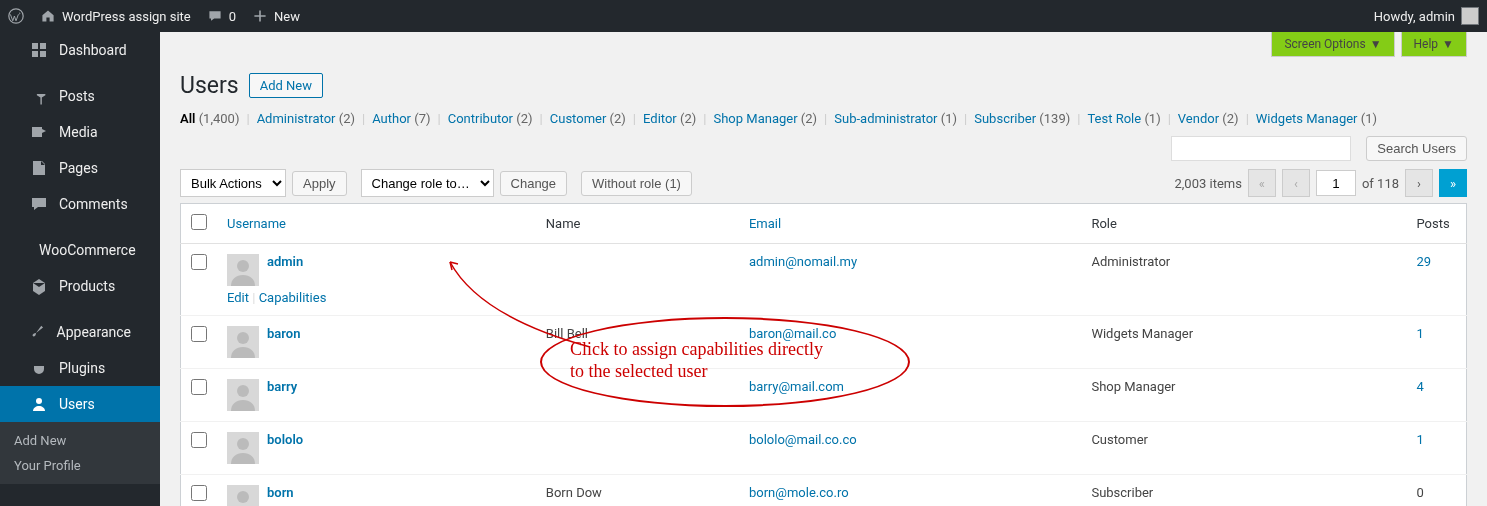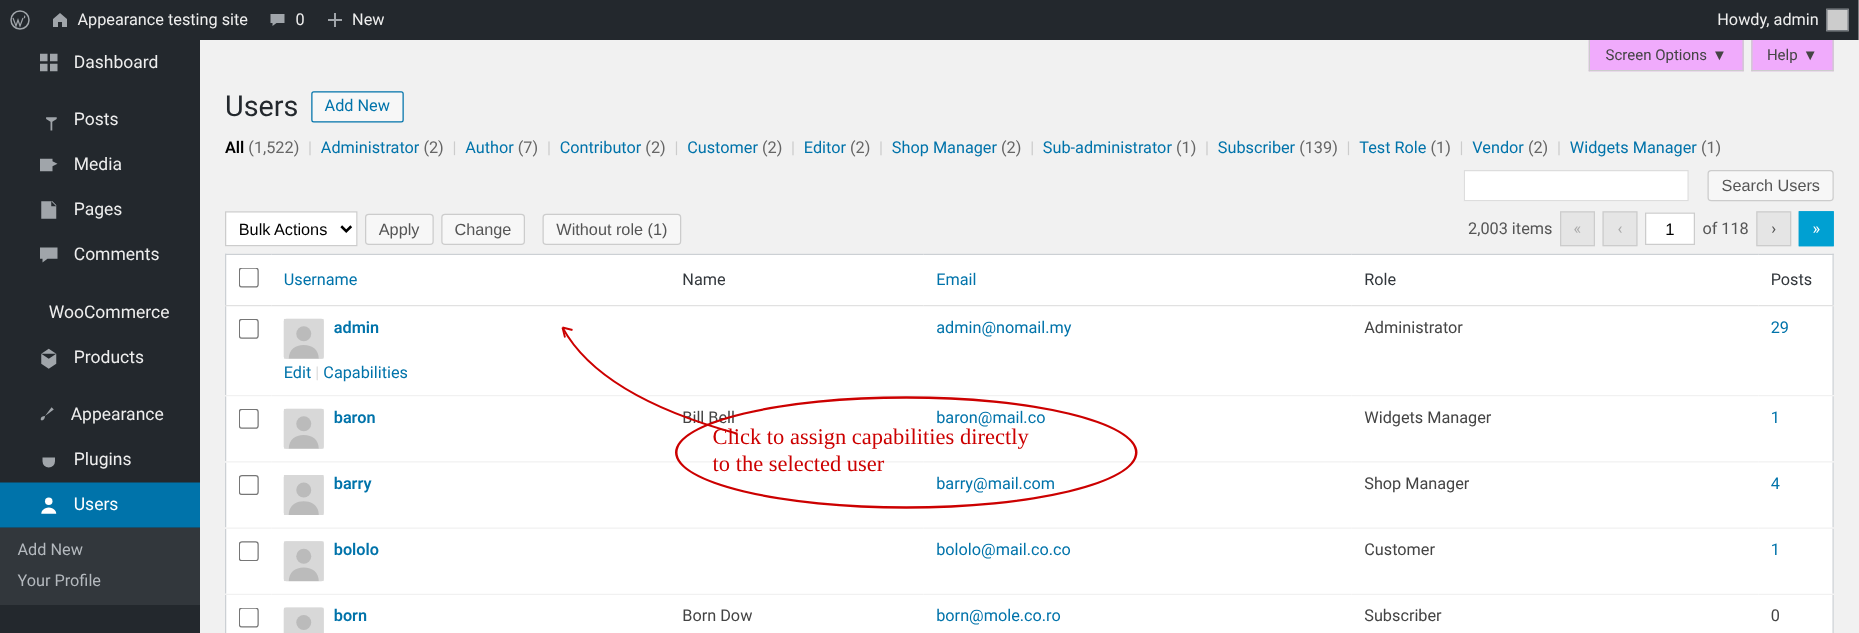--- a/index.html
+++ b/index.html
@@ -24,21 +24,21 @@
 #sidebar .menu-item.active svg { fill: #fff; }
 #sidebar .menu-item.active::after { content: ""; position: absolute; right: -8px; top: 50%; margin-top: -8px; border: 8px solid transparent; border-right-color: #f1f1f1; }
 #sidebar .submenu { background: #32373c; padding: 6px 0; }
 #sidebar .submenu .sub { padding: 5px 12px 5px 14px; color: #b4b9be; cursor: pointer; font-size: 13px; }
 #sidebar .submenu .sub.active { color: #fff; font-weight: 600; }
 
 #content { flex: 1; padding: 10px 20px 40px 20px; background: #f1f1f1; position: relative; }
 
 
 .screen-meta { position: absolute; right: 20px; top: 0; display: flex; gap: 6px; }
-.screen-meta .btn { background: #f0abfc; border: 1px solid #ccc; border-top: none; padding: 5px 12px; font-size: 12px; cursor: pointer; display: flex; align-items: center; gap: 4px; }
+.screen-meta .btn { background: #84cc16; border: 1px solid #ccc; border-top: none; padding: 5px 12px; font-size: 12px; cursor: pointer; display: flex; align-items: center; gap: 4px; }
 
 
 .heading { display: flex; align-items: center; gap: 10px; margin-top: 30px; margin-bottom: 12px; }
 .heading h1 { font-size: 23px; font-weight: 400; color: #23282d; }
 .heading .page-action { border: 1px solid #0073aa; color: #0073aa; background: #f7f7f7; padding: 4px 10px; font-size: 13px; cursor: pointer; border-radius: 2px; }
 
 
 .subsubsub { display: flex; flex-wrap: wrap; gap: 4px; margin-bottom: 10px; color: #666; }
 .subsubsub .filt { color: #0073aa; cursor: pointer; }
 .subsubsub .filt.current { color: #000; font-weight: 600; }
@@ -94,21 +94,21 @@
     <span class="item">
       <svg viewBox="0 0 20 20">
           <circle cx="10" cy="10" r="9" fill="none" stroke="#a0a5aa" stroke-width="1.5"></circle>
           <path d="M3 8l3 8 2-6 2 6 3-8M14 6c1 0 1 1 0 2" stroke="#a0a5aa" stroke-width="1.2" fill="none"></path>
         </svg>
     </span>
     <span class="item">
       <svg viewBox="0 0 20 20">
           <path d="M10 3l7 6v8h-5v-5H8v5H3v-8z"></path>
         </svg>
-      <span>Appearance testing site</span>
+      <span>WordPress assign site</span>
     </span>
     <span class="item">
       <svg viewBox="0 0 20 20">
           <path d="M3 4h14v9H9l-4 3v-3H3z"></path>
         </svg>
       <span>0</span>
     </span>
     <span class="item">
       <svg viewBox="0 0 20 20">
           <path d="M9 3h2v6h6v2h-6v6H9v-6H3V9h6z"></path>
@@ -207,21 +207,21 @@
         <span>▼</span>
       </div>
     </div>
 
     <div class="heading">
       <h1>Users</h1>
       <a class="page-action">Add New</a>
     </div>
 
     <div class="subsubsub" id="filters">
-        <span><a class="filt current">All</a> <span class="count">(1,522)</span></span>
+        <span><a class="filt current">All</a> <span class="count">(1,400)</span></span>
         <span class="pipe">|</span>
         <span><a class="filt">Administrator</a> <span class="count">(2)</span></span>
         <span class="pipe">|</span>
         <span><a class="filt">Author</a> <span class="count">(7)</span></span>
         <span class="pipe">|</span>
         <span><a class="filt">Contributor</a> <span class="count">(2)</span></span>
         <span class="pipe">|</span>
         <span><a class="filt">Customer</a> <span class="count">(2)</span></span>
         <span class="pipe">|</span>
         <span><a class="filt">Editor</a> <span class="count">(2)</span></span>
@@ -242,20 +242,23 @@
     <div class="search-box">
       <input type="search" style="">
       <button class="btn-secondary">Search Users</button>
     </div>
 
     <div class="tablenav">
       <select>
         <option>Bulk Actions</option>
       </select>
       <button class="btn-secondary">Apply</button>
+      <select style="margin-left:8px">
+        <option>Change role to…</option>
+      </select>
       <button class="btn-secondary">Change</button>
       <button class="btn-secondary" style="margin-left:8px">Without role (1)</button>
 
       <div class="paging">
         <span>2,003 items</span>
         <span class="pgbtn disabled">«</span>
         <span class="pgbtn disabled">‹</span>
         <input value="1" style="">
         <span>of 118</span>
         <span class="pgbtn">›</span>

